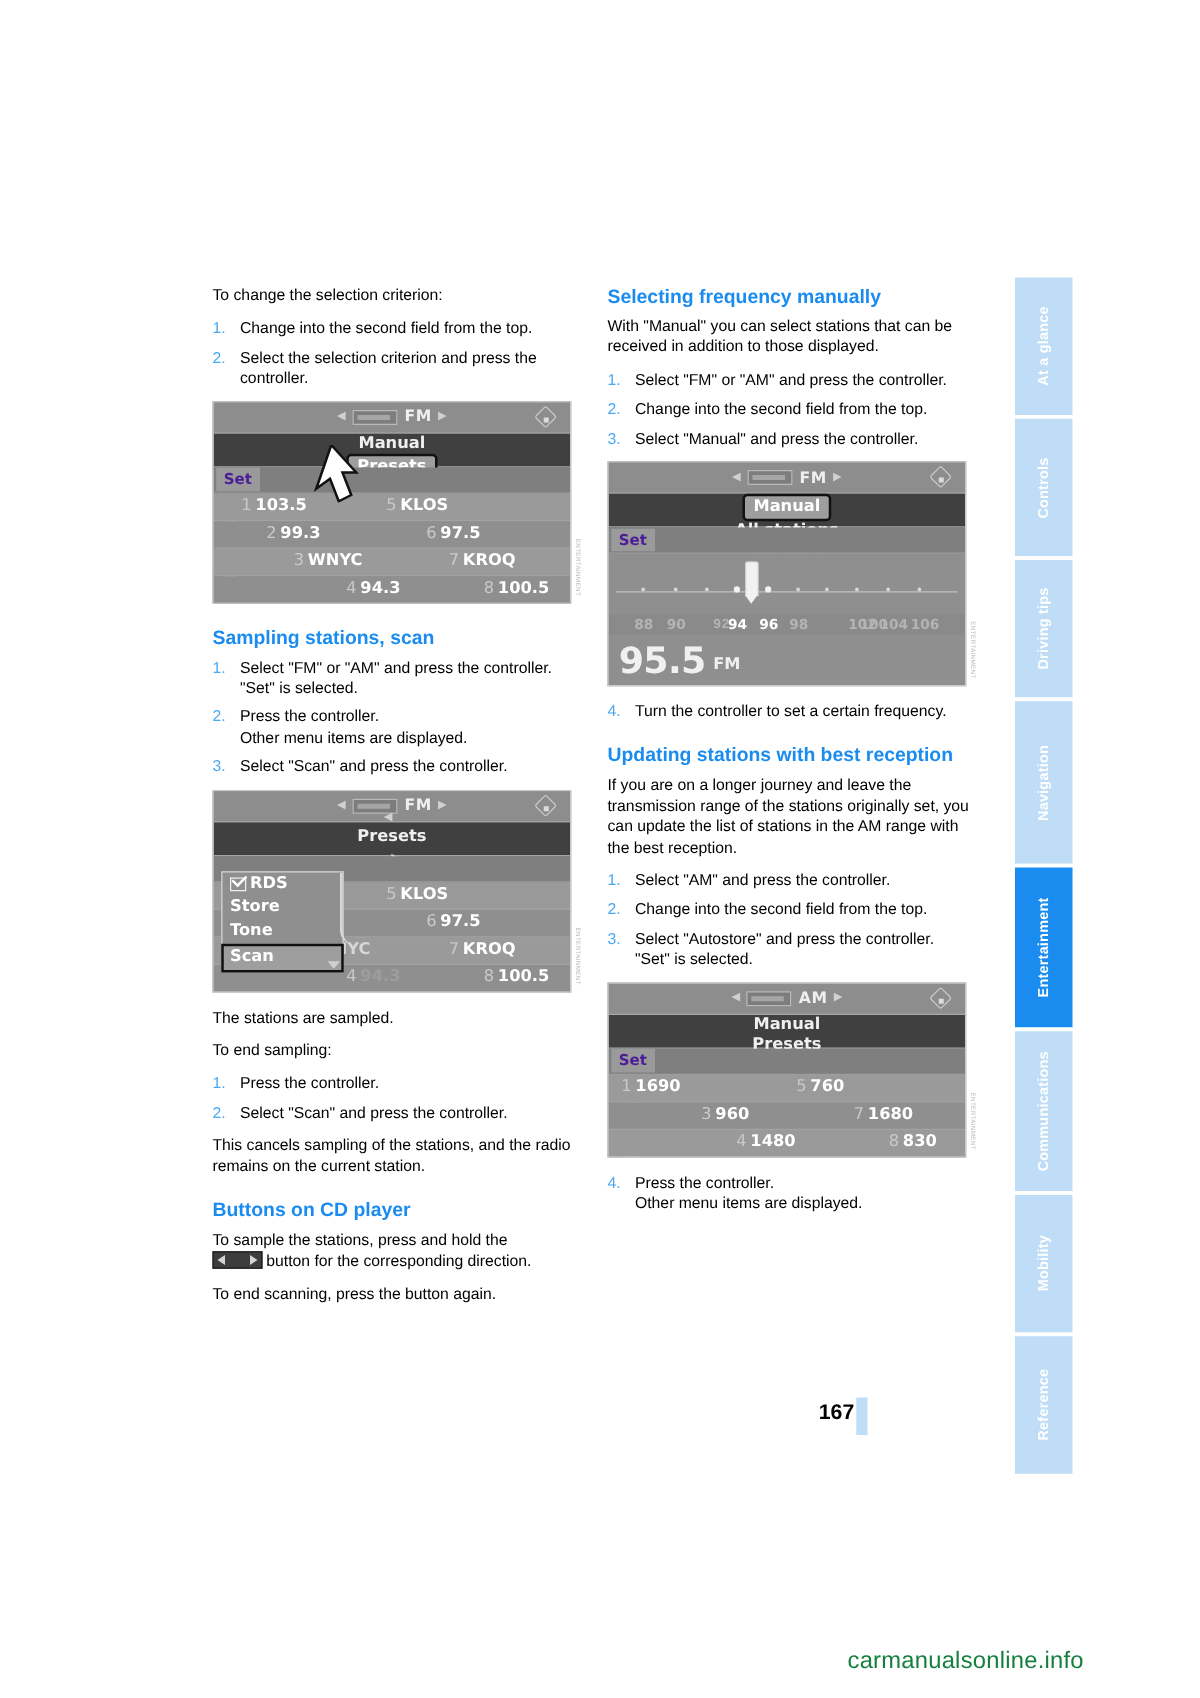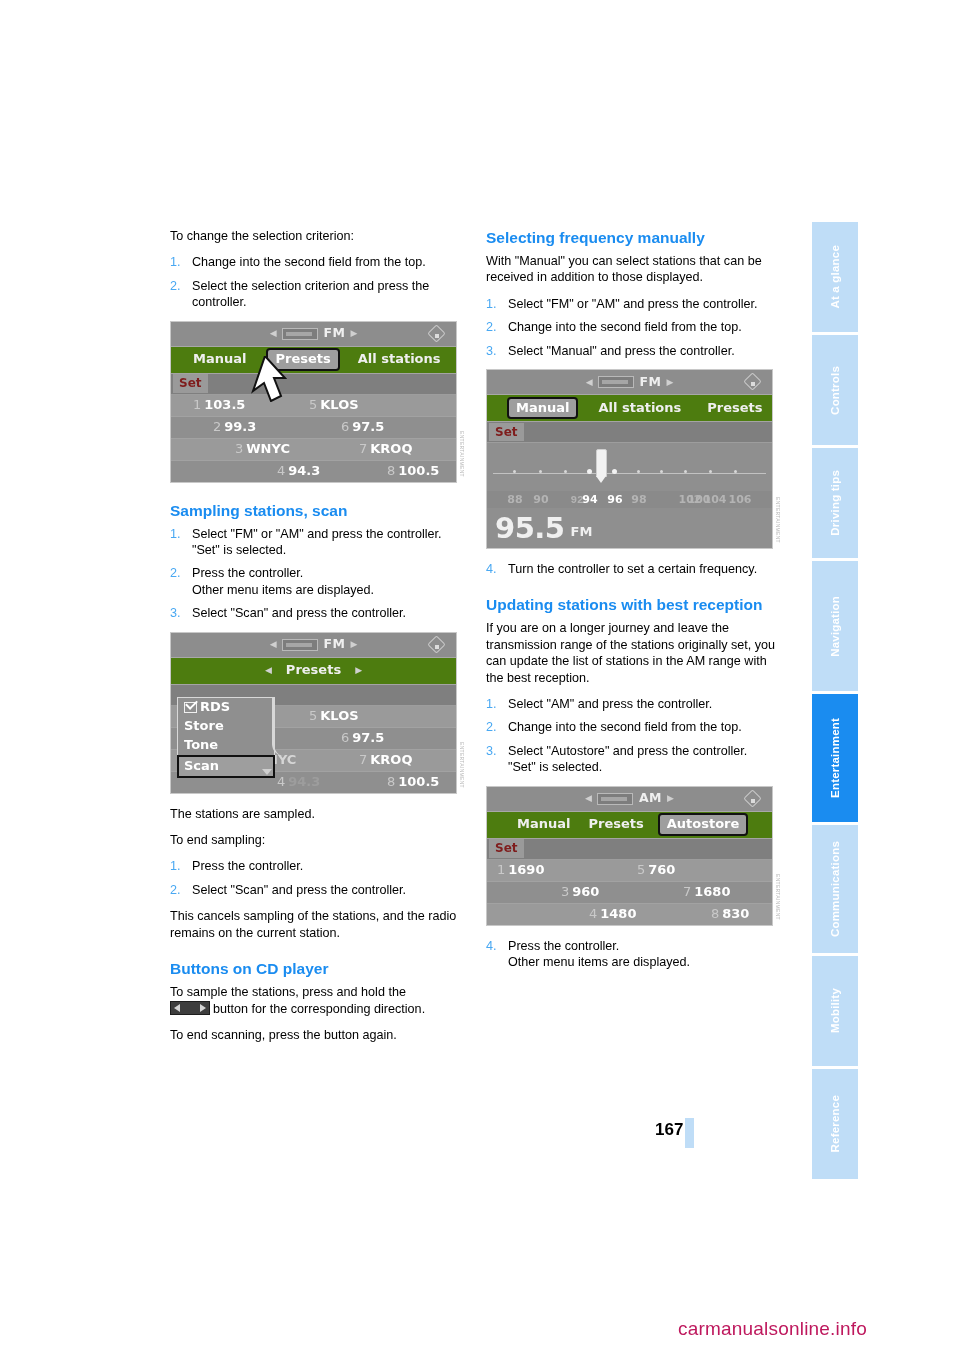--- a/index.html
+++ b/index.html
@@ -207,46 +207,47 @@
   .nav-glyph .dot {
     position: absolute;
     left: 7px; top: 9px;
     width: 4px; height: 4px;
     background: #dcdcdc;
   }
 
   .scr-menu {
     position: relative;
     height: 26px;
-    background: #4d7c0f;
+    background: #404040;
     border-bottom: 1px solid #a4a4a4;
     display: flex;
     align-items: center;
     color: #efefef;
     font-size: 13px;
     font-weight: bold;
+    flex-direction: column;
   }
   .scr-menu .mi {
     padding: 0 8px;
     white-space: nowrap;
   }
   .scr-menu .mi.sel {
     background: #9e9e9e;
     border: 2px solid #111111;
     border-radius: 4px;
     padding: 1px 7px;
     color: #ffffff;
   }
 
   .scr-set {
     position: relative;
     height: 20px;
     background: #7f7f7f;
     border-bottom: 1px solid #9d9d9d;
-    color: #7f1d1d;
+    color: #4c1d95;
     font-size: 12px;
     font-weight: bold;
     display: flex;
     align-items: center;
   }
   .scr-set .settxt {
     background: #9a9a9a;
     padding: 1px 6px;
     margin-left: 2px;
   }
@@ -453,21 +454,21 @@
     top: 1118px;
     width: 9px;
     height: 30px;
     background: #bfddf7;
   }
   .watermark {
     position: absolute;
     left: 678px;
     top: 1318px;
     font-size: 19px;
-    color: #be185d;
+    color: #15803d;
     letter-spacing: 0.2px;
   }
 </style>
 </head>
 <body>
 
 <div class="page">
 
   <div class="tab-rail">
     <div class="tab" style="top:0px;height:110px;">

